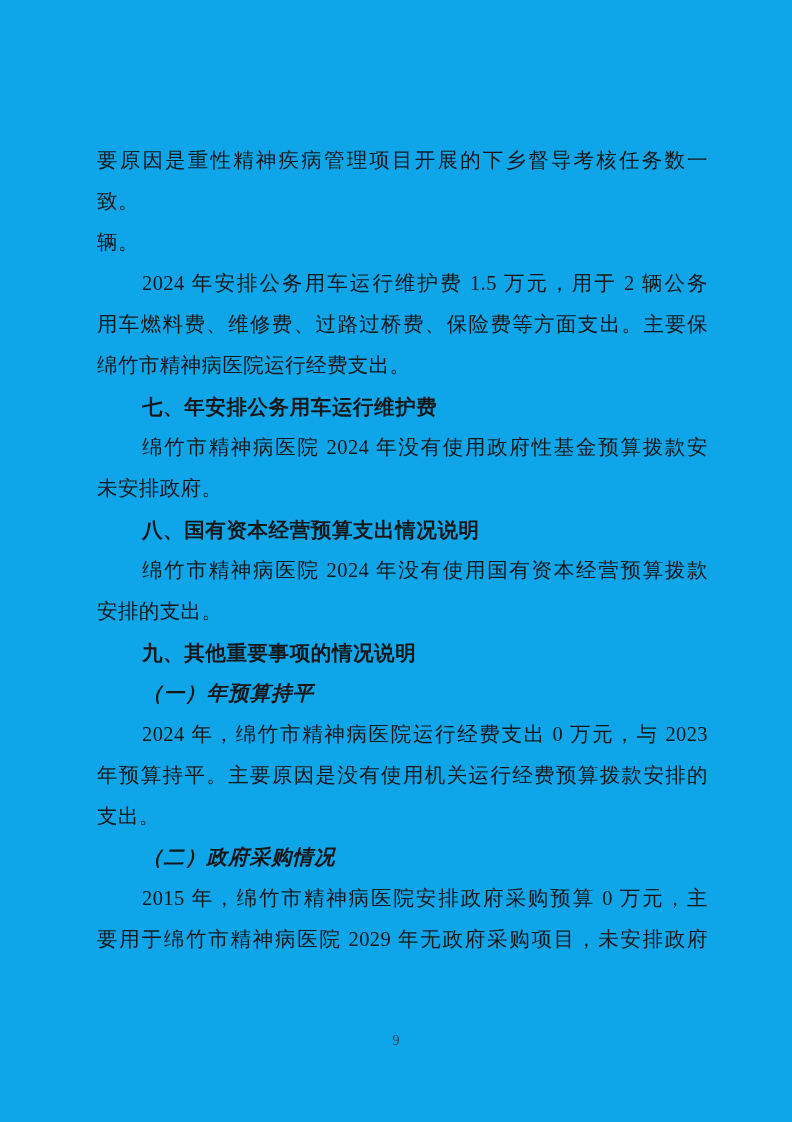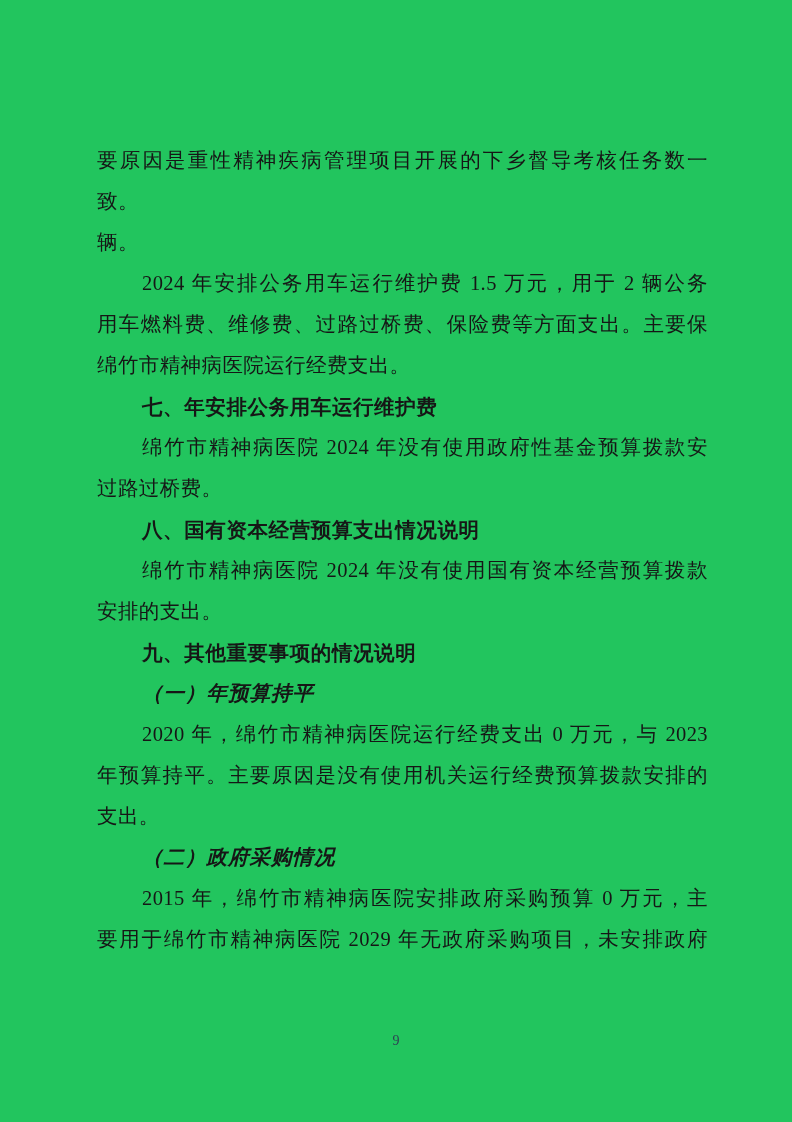--- a/index.html
+++ b/index.html
@@ -4,21 +4,21 @@
 <style>
   html, body {
     margin: 0;
     padding: 0;
     background: #ffffff;
   }
   .page {
     position: relative;
     width: 792px;
     height: 1122px;
-    background: #22c55e;
+    background: #0ea5e9;
     overflow: hidden;
     font-family: "Liberation Serif", "DejaVu Serif", serif;
     color: #161616;
   }
   .text-block {
     position: absolute;
     left: 97px;
     top: 140px;
     width: 611px;
   }
@@ -68,27 +68,27 @@
 <div class="page">
   <div class="text-block">
     <div class="ln j">要原因是重性精神疾病管理项目开展的下乡督导考核任务数一</div>
     <div class="ln last">致。</div>
     <div class="ln last">辆。</div>
     <div class="ln j ind">2024 年安排公务用车运行维护费 1.5 万元，用于 2 辆公务</div>
     <div class="ln j">用车燃料费、维修费、过路过桥费、保险费等方面支出。主要保</div>
     <div class="ln last">绵竹市精神病医院运行经费支出。</div>
     <div class="ln h ind">七、年安排公务用车运行维护费</div>
     <div class="ln j ind">绵竹市精神病医院 2024 年没有使用政府性基金预算拨款安</div>
-    <div class="ln last">过路过桥费。</div>
+    <div class="ln last">未安排政府。</div>
     <div class="ln h ind">八、国有资本经营预算支出情况说明</div>
     <div class="ln j ind">绵竹市精神病医院 2024 年没有使用国有资本经营预算拨款</div>
     <div class="ln last">安排的支出。</div>
     <div class="ln h ind">九、其他重要事项的情况说明</div>
     <div class="ln k ind">（一）年预算持平</div>
-    <div class="ln j ind">2020 年，绵竹市精神病医院运行经费支出 0 万元，与 2023</div>
+    <div class="ln j ind">2024 年，绵竹市精神病医院运行经费支出 0 万元，与 2023</div>
     <div class="ln j">年预算持平。主要原因是没有使用机关运行经费预算拨款安排的</div>
     <div class="ln last">支出。</div>
     <div class="ln k ind">（二）政府采购情况</div>
     <div class="ln j ind">2015 年，绵竹市精神病医院安排政府采购预算 0 万元，主</div>
     <div class="ln j">要用于绵竹市精神病医院 2029 年无政府采购项目，未安排政府</div>
   </div>
   <div class="footer">9</div>
 </div>
 
 </body></html>

